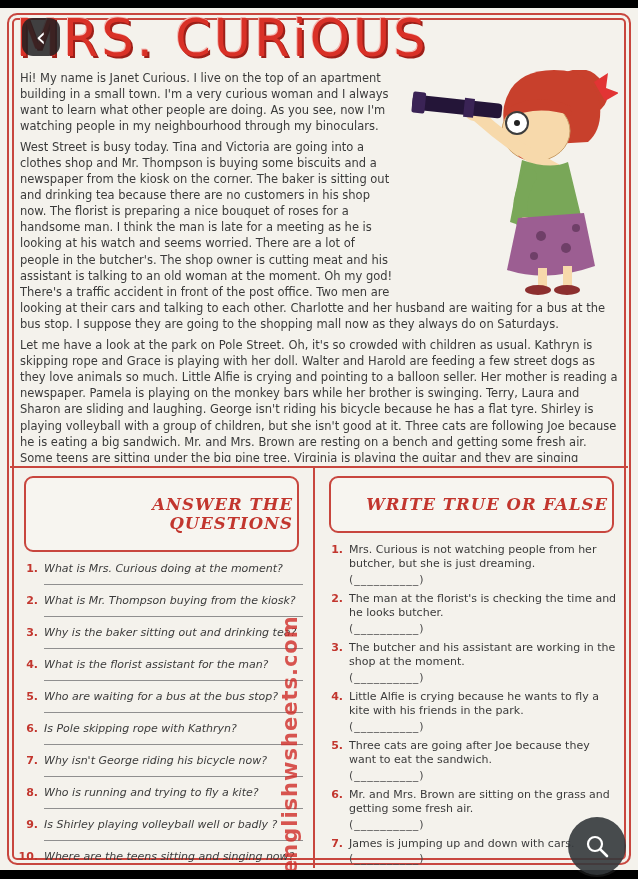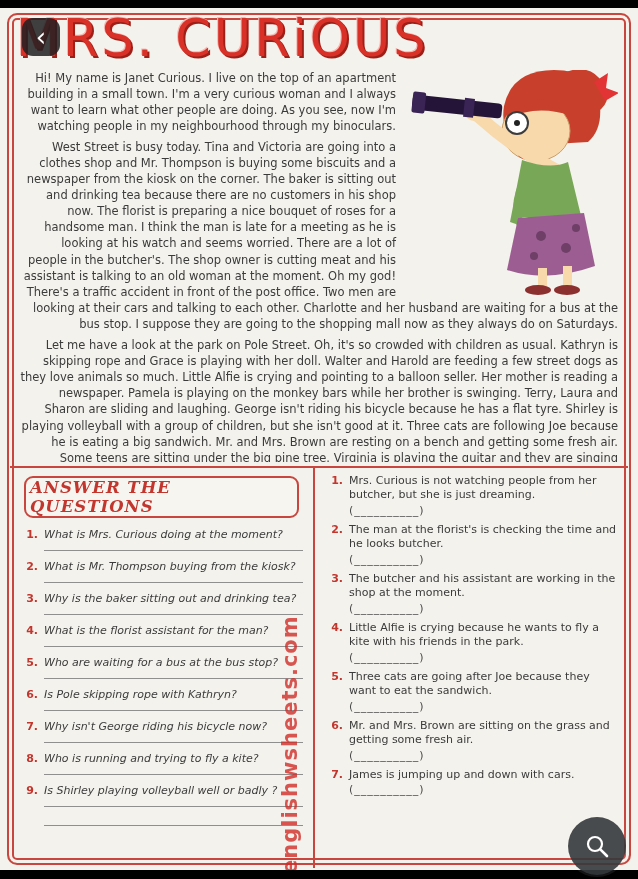--- a/index.html
+++ b/index.html
@@ -30,33 +30,33 @@
     text-shadow:2px 2px 0 #9e1f18, -1px -1px 0 #f3b9b4;
     font-family:"DejaVu Sans", sans-serif;white-space:nowrap;
   }
   .passage-area{
     position:relative;z-index:4;margin:4px 20px 0 20px;height:392px;
     font-size:11.5px;line-height:1.4;color:#3b3b3b;overflow:hidden;
   }
   .woman-figure{
     float:right;width:218px;height:240px;margin:-14px -6px 2px 10px;
   }
-  .passage-area p{margin:0 0 5px 0;text-align:right;}
+  .passage-area p{margin:0 0 5px 0;}
   .exercises{
     position:relative;z-index:4;display:flex;align-items:stretch;
     border-top:2px solid #c8463e;margin:4px 10px 0 10px;
     height:400px;
   }
   .col{padding:6px 8px 0 8px;box-sizing:border-box;}
   .col-left{width:305px;border-right:2px solid #c8463e;}
   .col-right{flex:1;}
   .section-header{
     border:2px solid #c8463e;border-radius:9px;
-    margin:2px 6px 10px 6px;padding:0 4px;
-    text-align:left;color:#c2362e;font-weight:bold;font-style:italic;
+    margin:2px 6px 10px 6px;padding:17px 4px;
+    text-align:right;color:#c2362e;font-weight:bold;font-style:italic;
     font-size:16.5px;letter-spacing:1px;
     font-family:"DejaVu Serif", serif;
     background:#f7f5f0;
   }
   .q-item{margin-bottom:2px;}
   .q-row{display:flex;gap:6px;font-size:11px;}
   .q-num{color:#c2362e;font-weight:bold;min-width:20px;text-align:right;}
   .q-text{flex:1;color:#3b3b3b;font-style:italic;}
   .q-blank{border-bottom:1.3px solid #8f8f8f;height:9px;margin:0 2px 9px 26px;}
   .tf-item{margin-bottom:6px;font-size:11px;}
@@ -197,25 +197,30 @@
             <div class="q-blank"></div>
           </div>
           <div class="q-item">
             <div class="q-row">
               <span class="q-num">9.</span>
               <span class="q-text">Is Shirley playing volleyball well or badly ?</span>
             </div>
             <div class="q-blank"></div>
           </div>
           <div class="q-item">
+            <div class="q-row">
+              <span class="q-num">10.</span>
+              <span class="q-text">Where are the teens sitting and singing now?</span>
+            </div>
             <div class="q-blank"></div>
           </div>
         </div>
     </div>
     <div class="col col-right">
+      <div class="section-header">WRITE TRUE OR FALSE</div>
       <div>
           <div class="tf-item">
             <div class="tf-row">
               <span class="tf-num">1.</span>
               <span class="tf-text">Mrs. Curious is not watching people from her butcher, but she is just dreaming.</span>
             </div>
             <span class="tf-blank">(__________)</span>
           </div>
           <div class="tf-item">
             <div class="tf-row">

